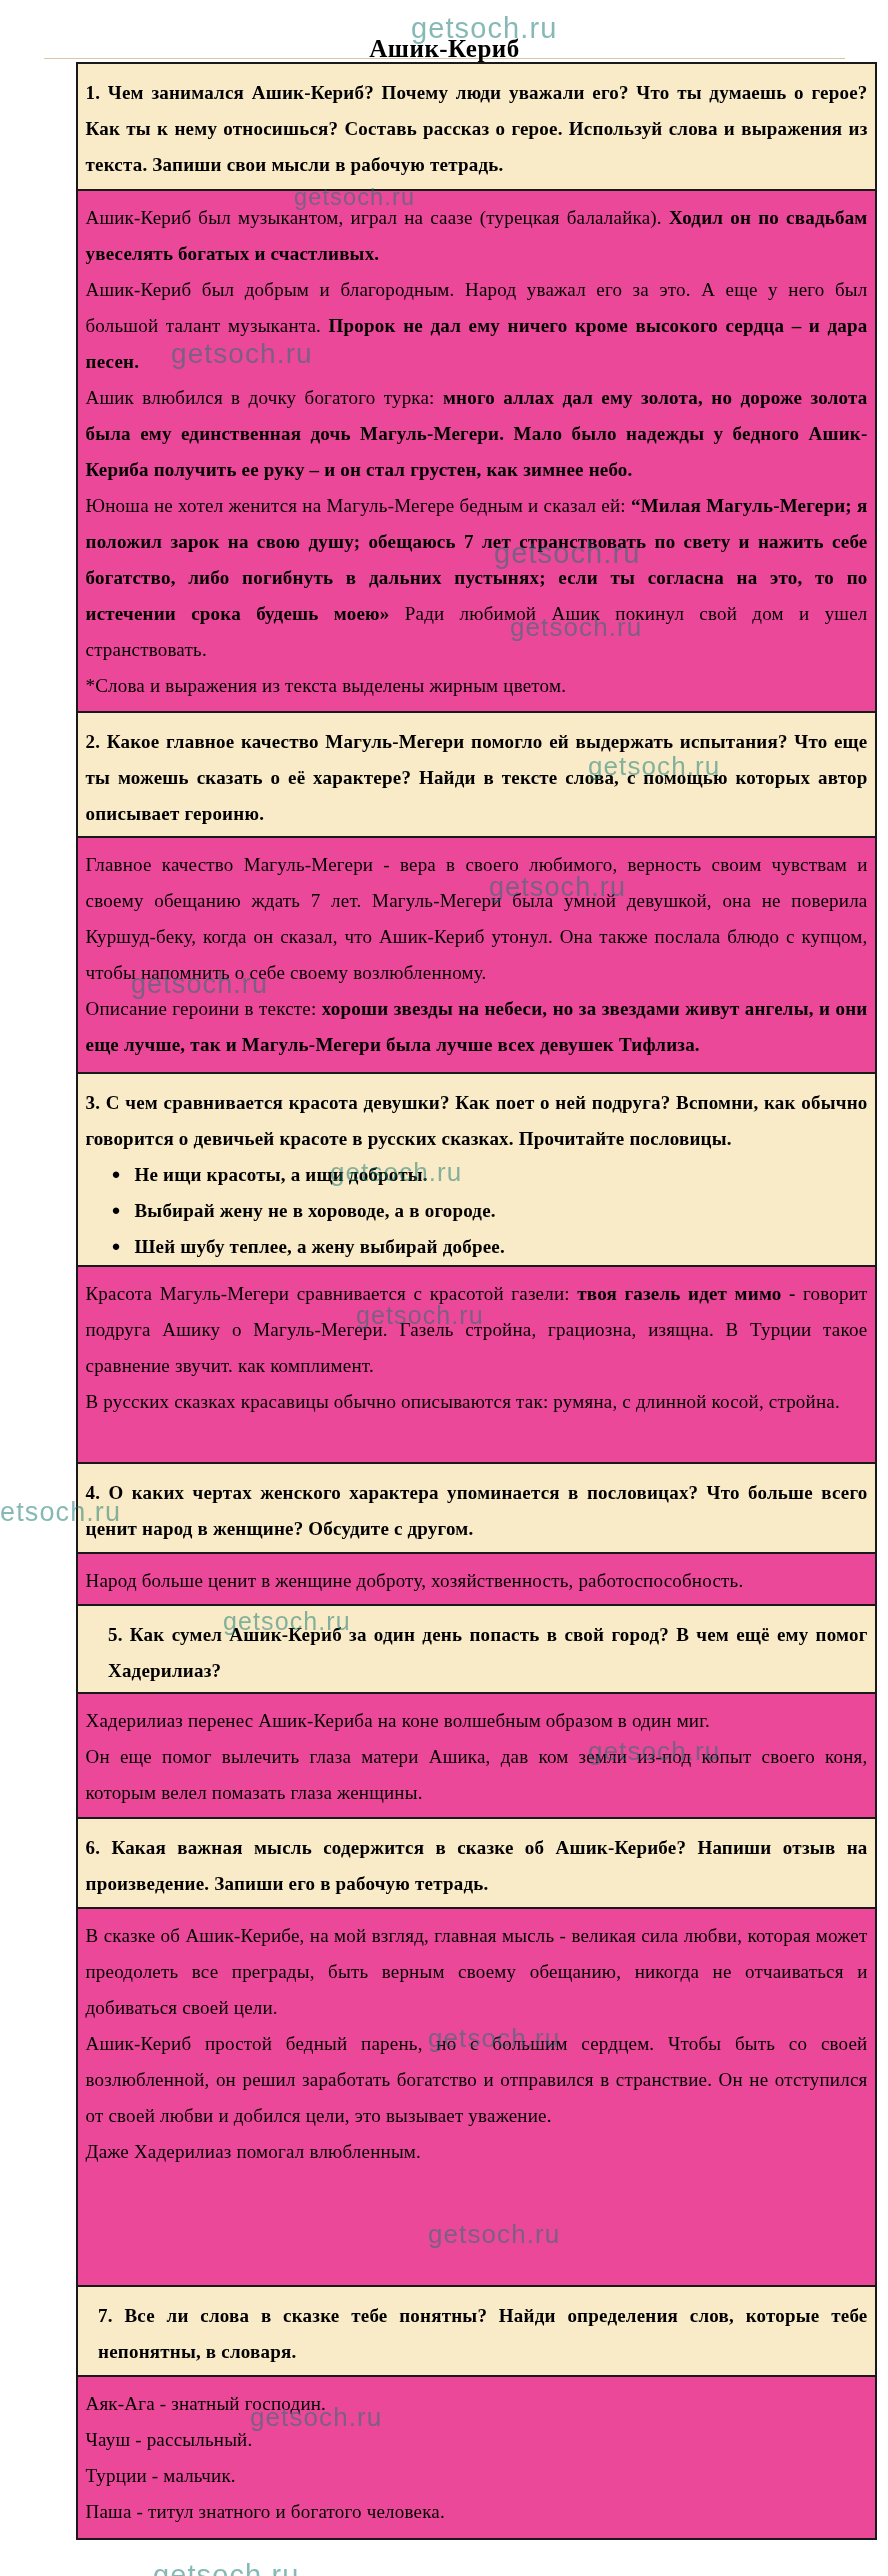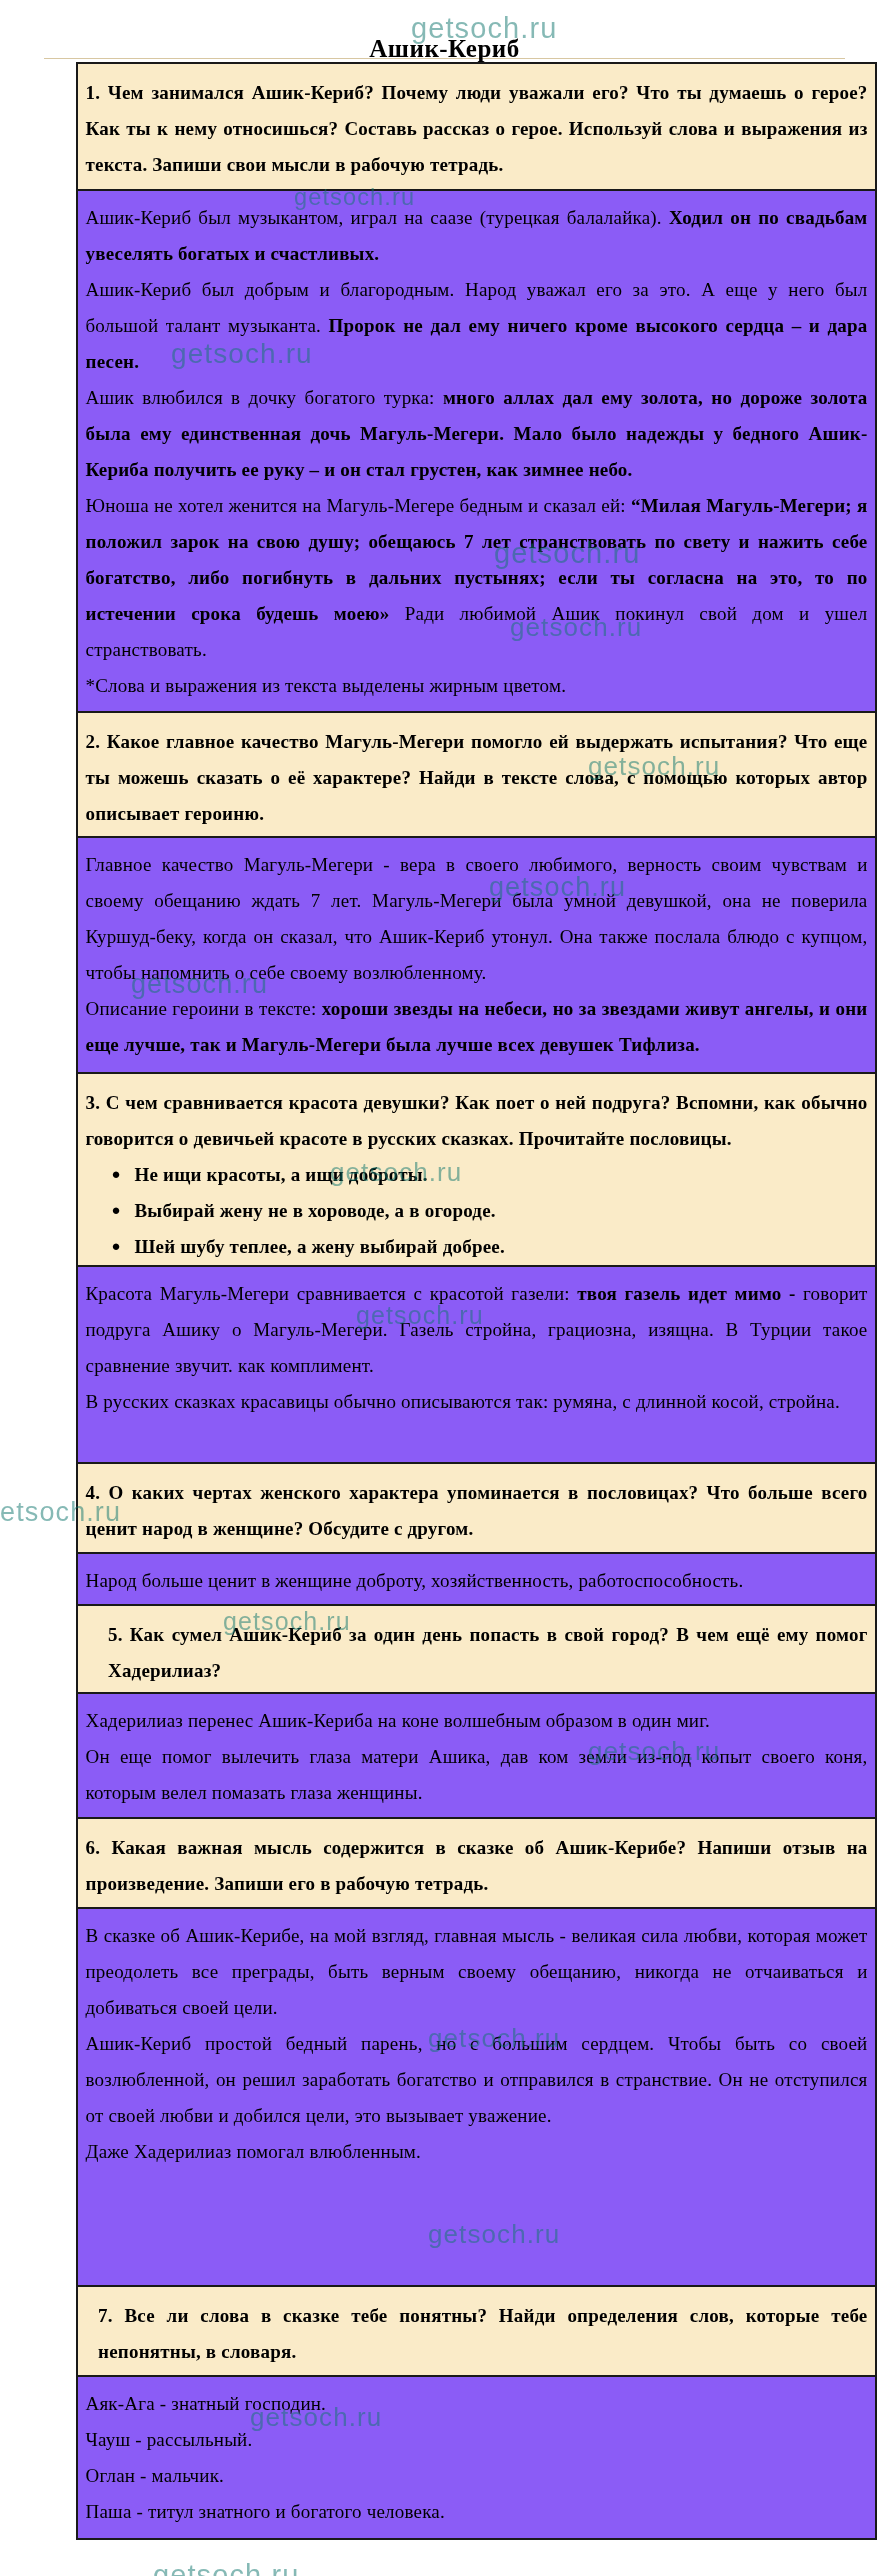--- a/index.html
+++ b/index.html
@@ -44,21 +44,21 @@
     text-align:justify;
     letter-spacing:0.2px;
     overflow:visible;
   }
   .row:last-child { border-bottom:none; }
   .row.question {
     background:#faebc8;
     font-weight:bold;
     padding-top:10.7px;
   }
-  .row.answer { background:#8b5cf6; }
+  .row.answer { background:#ec4899; }
   .row p { margin:0; }
   .row b { font-weight:bold; }
   .bullet-row {
     position:relative;
     padding-left:49px;
     text-align:left;
   }
   .bullet-dot {
     position:absolute;
     left:26px; top:-1.1px;
@@ -129,21 +129,21 @@
       <p><span>В сказке об Ашик-Керибе, на мой взгляд, главная мысль - великая сила любви, которая может преодолеть все преграды, быть верным своему обещанию, никогда не отчаиваться и добиваться своей цели.</span></p>
       <p><span>Ашик-Кериб простой бедный парень, но с большим сердцем. Чтобы быть со своей возлюбленной, он решил заработать богатство и отправился в странствие. Он не отступился от своей любви и добился цели, это вызывает уважение.</span></p>
       <p><span>Даже Хадерилиаз помогал влюбленным.</span></p>
     </div>
     <div class="row question" style="min-height: 90px; padding-left: 20px;">
       <p><b>7. Все ли слова в сказке тебе понятны? Найди определения слов, которые тебе непонятны, в словаря.</b></p>
     </div>
     <div class="row answer" style="min-height: 161px;">
       <p><span>Аяк-Ага - знатный господин.</span></p>
       <p><span>Чауш - рассыльный.</span></p>
-      <p><span>Оглан - мальчик.</span></p>
+      <p><span>Турции - мальчик.</span></p>
       <p><span>Паша - титул знатного и богатого человека.</span></p>
     </div>
   </div>
 <div id="wm-layer">
     <span class="watermark" style="left: 411px; top: 11.8px; font-size: 29px;">getsoch.ru</span>
     <span class="watermark" style="left: 294px; top: 184px; font-size: 23.6px;">getsoch.ru</span>
     <span class="watermark" style="left: 171px; top: 338px; font-size: 28px;">getsoch.ru</span>
     <span class="watermark" style="left: 494px; top: 537px; font-size: 29px;">getsoch.ru</span>
     <span class="watermark" style="left: 510px; top: 612px; font-size: 26px;">getsoch.ru</span>
     <span class="watermark" style="left: 588px; top: 751px; font-size: 26px;">getsoch.ru</span>

